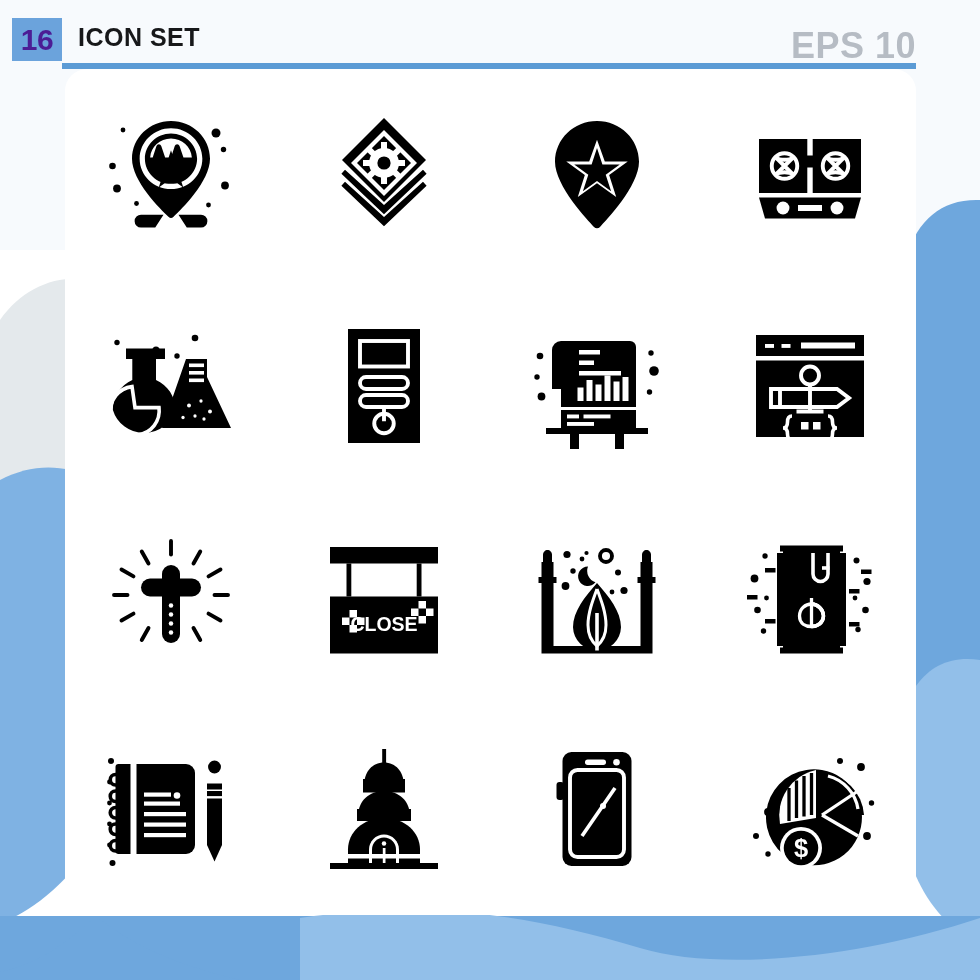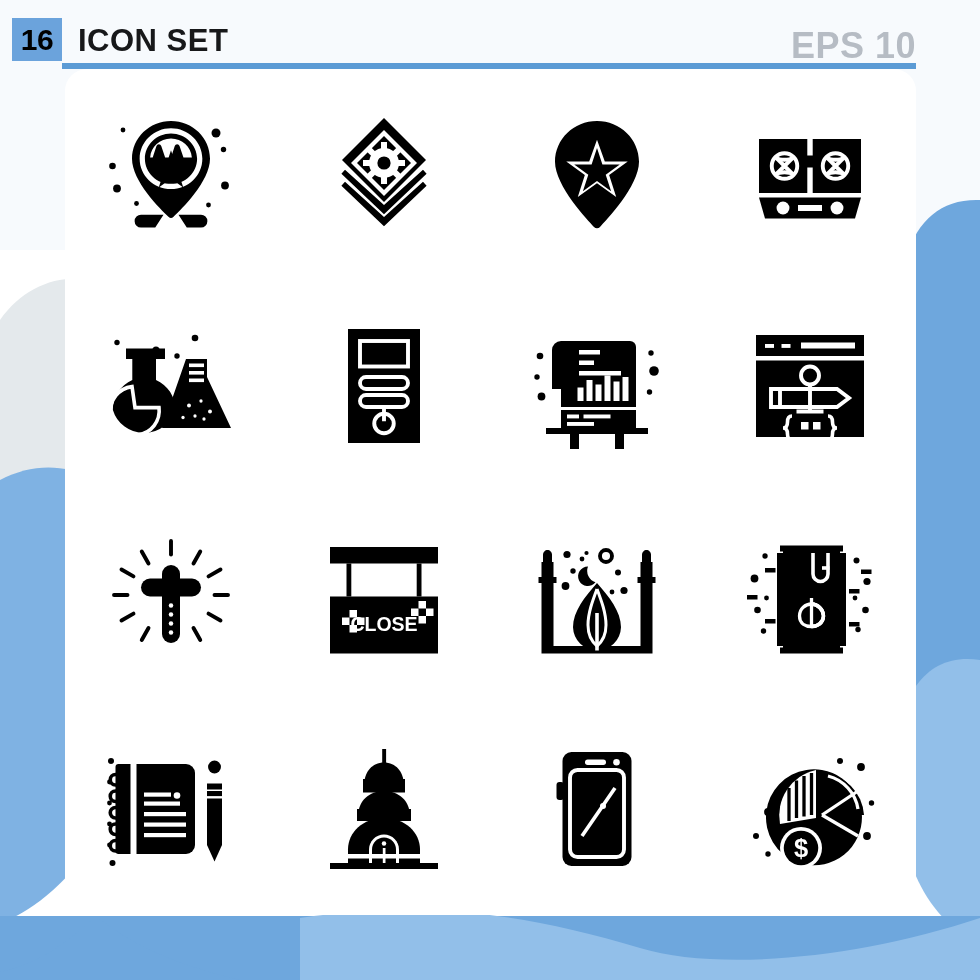--- a/index.html
+++ b/index.html
@@ -16,28 +16,28 @@
   #bg-layer { position:absolute; inset:0; width:980px; height:980px; z-index:0; }
 
   
   #header {
     position:absolute; left:0; top:0; width:980px; height:70px; z-index:5;
   }
   #count-badge {
     position:absolute; left:12px; top:18px;
     width:50px; height:43px;
     background:#6ba3dc;
-    color:#000000;
+    color:#4c1d95;
     font-size:30px; font-weight:bold;
     line-height:43px; text-align:center;
     letter-spacing:-0.5px;
   }
   #header-title {
     position:absolute; left:78px; top:23px;
-    font-size:31px; font-weight:bold; color:#17181a;
+    font-size:25px; font-weight:bold; color:#17181a;
     letter-spacing:0.5px;
   }
   #eps-label {
     position:absolute; right:64px; top:25px;
     font-size:36px; font-weight:bold; color:#b6bcc4;
     letter-spacing:0.5px;
   }
   #header-rule {
     position:absolute; left:62px; top:63px;
     width:854px; height:6px; background:#5b9bd5;

